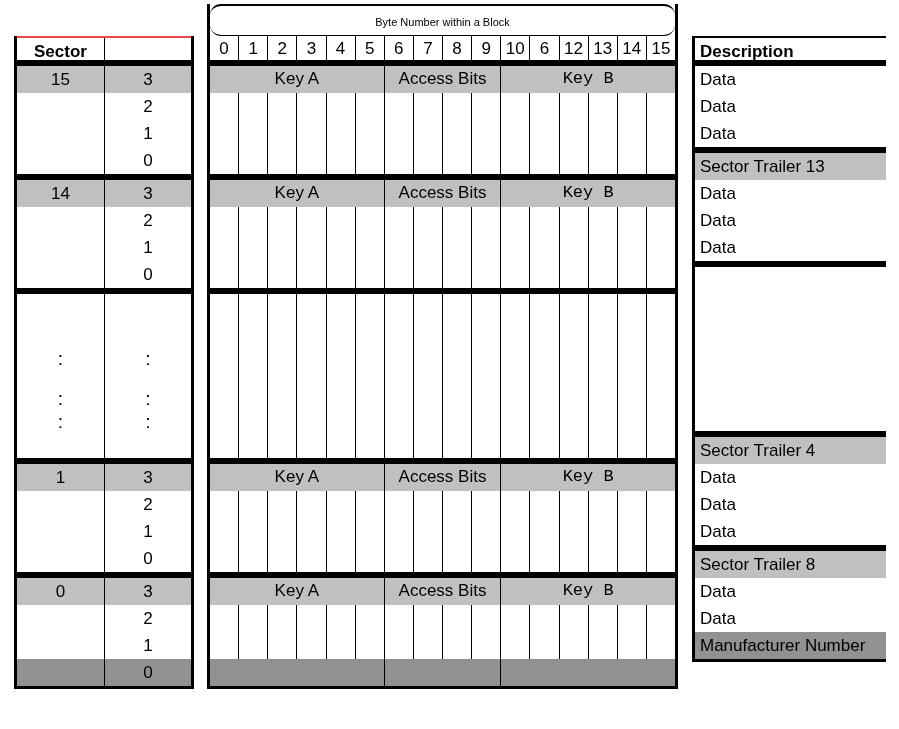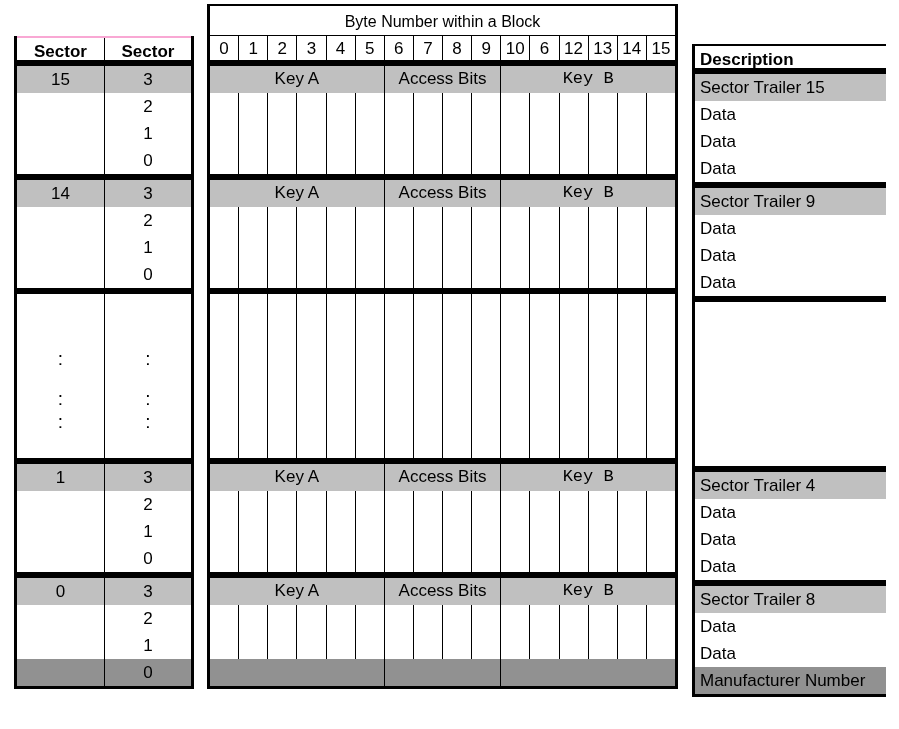--- a/index.html
+++ b/index.html
@@ -80,26 +80,27 @@
 
   
   .mp-wrap {
     border-left: 3px solid #000;
     border-right: 3px solid #000;
     box-sizing: border-box;
   }
   .mp-title {
     height: 32px;
     line-height: 32px;
-    font-size: 16px;
+    font-size: 11px;
     text-align: center;
     box-sizing: border-box;
     border-top: 2px solid #000;
     border-bottom: 1px solid #000;
     background: #ffffff;
+    border-radius: 11px;
   }
   .mp-bytes {
     display: flex;
     height: 27px;
     box-sizing: border-box;
     border-bottom: 3px solid #000;
     background: #ffffff;
   }
   .mp-byte {
     flex: 1 1 0;
@@ -167,21 +168,21 @@
   }
 </style>
 </head>
 <body>
 
 <div id="root">
 
   <div class="panel" id="left-panel">
 
     <div class="lp-wrap">
-      <div class="lp-row thick-bottom" style="border-top:2px solid #f9a8d4;">
+      <div class="lp-row thick-bottom" style="border-top:2px solid #ef4444;flex-direction:column;">
         <div class="lp-sector ctext bold">Sector</div>
         <div class="lp-block ctext bold">Sector</div>
       </div>
     </div>
 
     <div class="lp-wrap thick-top thick-bottom" id="lp-s15">
         <div class="lp-row">
           <div class="lp-sector ctext fill-trailer">15</div>
           <div class="lp-block ctext fill-trailer">3</div>
         </div>
@@ -541,31 +542,30 @@
           <div class="mp-cell fill-manu w6"></div>
           <div class="mp-cell fill-manu w4"></div>
           <div class="mp-cell fill-manu w6"></div>
         </div>
       </div>
   </div>
 
   <div class="panel" id="right-panel">
 
     <div class="rp-wrap">
-      <div class="rp-row ltext bold thick-bottom" style="border-top:2px solid #000;margin-top:8px;">Description</div>
+      <div class="rp-row ltext bold thick-bottom" style="border-top:2px solid #000;">Description</div>
     </div>
 
     <div class="rp-wrap thick-top thick-bottom" id="rp-s15">
-        <div class="rp-row ltext fill-trailer">Sector Trailer 15</div>
         <div class="rp-row ltext fill-white">Data</div>
         <div class="rp-row ltext fill-white">Data</div>
         <div class="rp-row ltext fill-white">Data</div>
       </div>
     <div class="rp-wrap thick-top thick-bottom" id="rp-s14">
-        <div class="rp-row ltext fill-trailer">Sector Trailer 9</div>
+        <div class="rp-row ltext fill-trailer">Sector Trailer 13</div>
         <div class="rp-row ltext fill-white">Data</div>
         <div class="rp-row ltext fill-white">Data</div>
         <div class="rp-row ltext fill-white">Data</div>
       </div>
 
     <div class="rp-wrap gap-right thick-top thick-bottom" id="rp-gap"></div>
 
     <div class="rp-wrap thick-top thick-bottom" id="rp-s1">
         <div class="rp-row ltext fill-trailer">Sector Trailer 4</div>
         <div class="rp-row ltext fill-white">Data</div>

